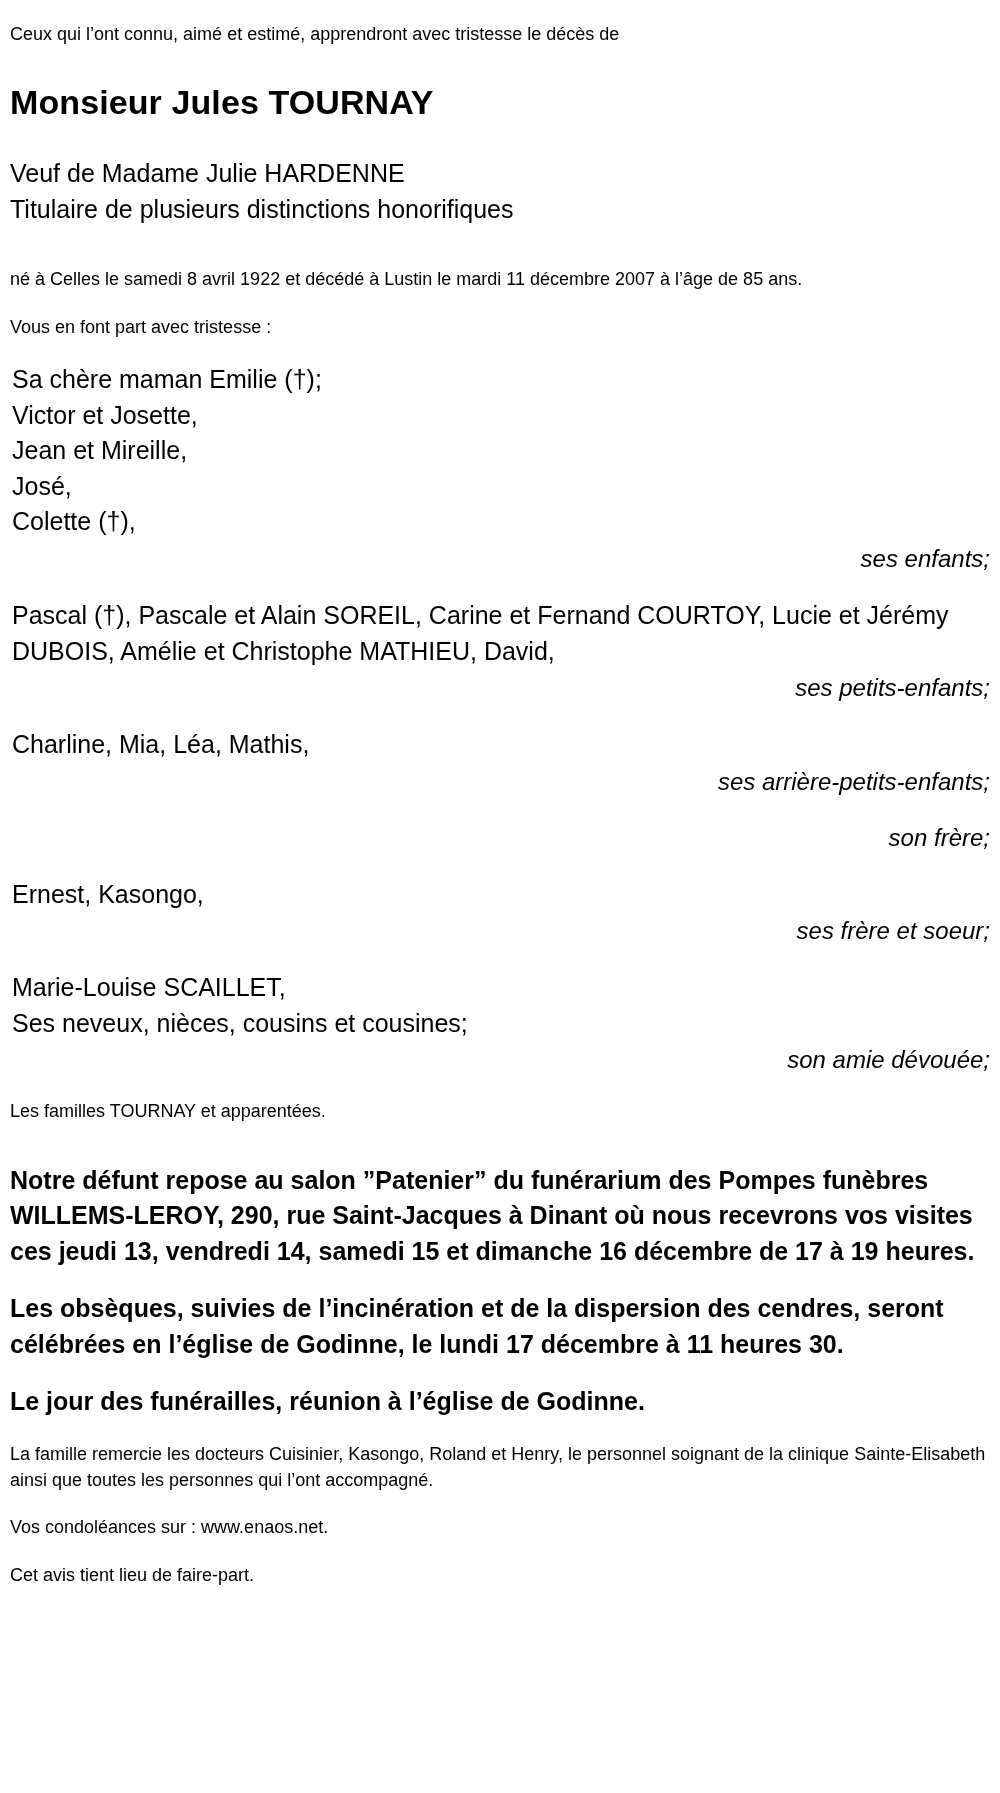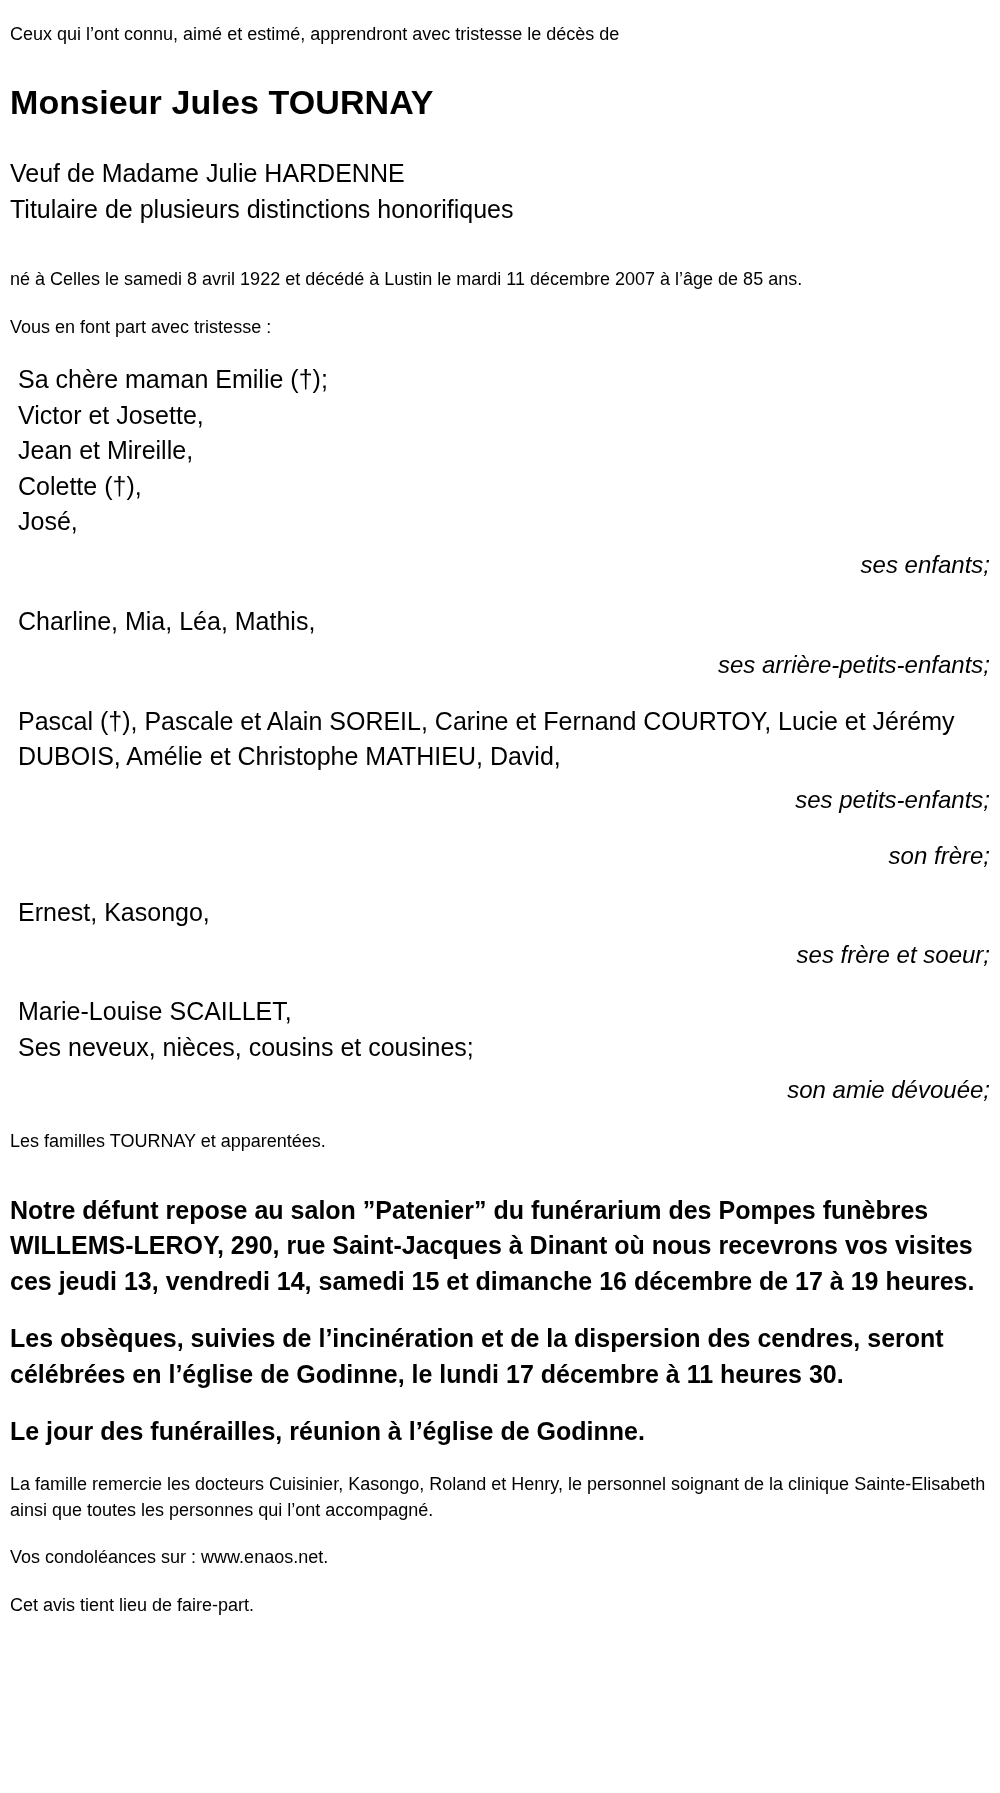--- a/index.html
+++ b/index.html
@@ -37,21 +37,21 @@
     font-size: 25px;
     line-height: 1.42;
     margin: 0 0 40px 0;
   }
   .sub-block .line {
     display: block;
   }
   .names-block {
     font-size: 25px;
     line-height: 1.42;
-    margin: 8px;
+    margin: 2px;
   }
   .names-block .line {
     display: block;
   }
   .relation {
     display: block;
     text-align: right;
     font-style: italic;
     font-size: 24px;
     line-height: 1.42;
@@ -89,38 +89,38 @@
 
   <p class="para">né à Celles le samedi 8 avril 1922 et décédé à Lustin le mardi 11 décembre 2007 à l’âge de 85 ans.</p>
 
   <p class="para">Vous en font part avec tristesse :</p>
 
   <div class="group">
     <div class="names-block">
       <span class="line">Sa chère maman Emilie (†);</span>
       <span class="line">Victor et Josette,</span>
       <span class="line">Jean et Mireille,</span>
+      <span class="line">José,</span>
       <span class="line">Colette (†),</span>
-      <span class="line">José,</span>
     </div>
     <span class="relation">ses enfants;</span>
+  </div>
+
+  <div class="group">
+    <div class="names-block">
+      <span class="line">Pascal (†), Pascale et Alain SOREIL, Carine et Fernand COURTOY, Lucie et Jérémy DUBOIS, Amélie et Christophe MATHIEU, David,</span>
+    </div>
+    <span class="relation">ses petits-enfants;</span>
   </div>
 
   <div class="group">
     <div class="names-block">
       <span class="line">Charline, Mia, Léa, Mathis,</span>
     </div>
     <span class="relation multi">ses arrière-petits-enfants;</span>
-  </div>
-
-  <div class="group">
-    <div class="names-block">
-      <span class="line">Pascal (†), Pascale et Alain SOREIL, Carine et Fernand COURTOY, Lucie et Jérémy DUBOIS, Amélie et Christophe MATHIEU, David,</span>
-    </div>
-    <span class="relation">ses petits-enfants;</span>
   </div>
 
   <div class="group">
     <span class="relation">son frère;</span>
   </div>
 
   <div class="group">
     <div class="names-block">
       <span class="line">Ernest, Kasongo,</span>
     </div>

